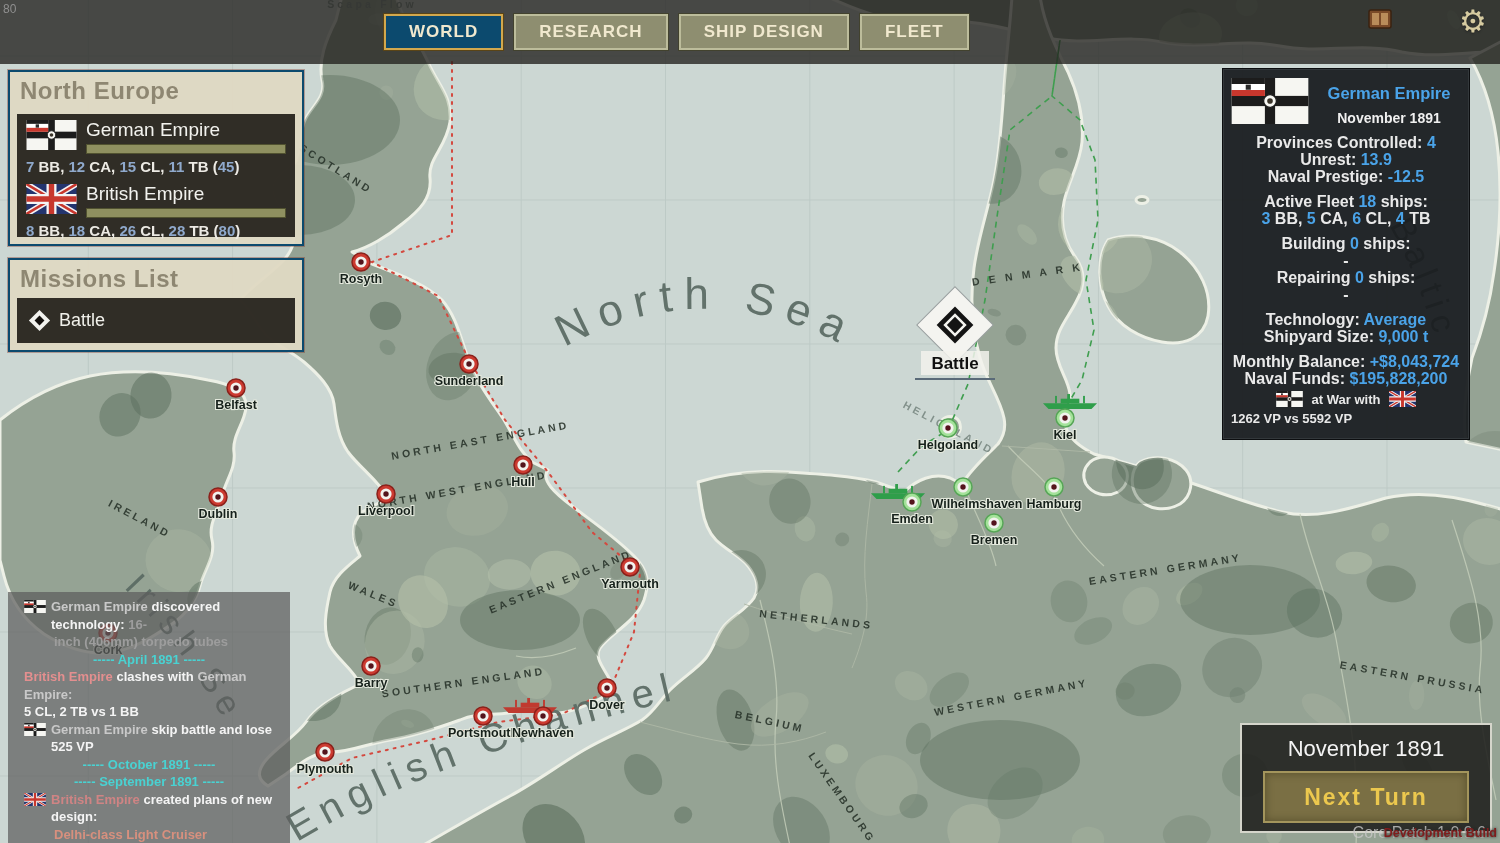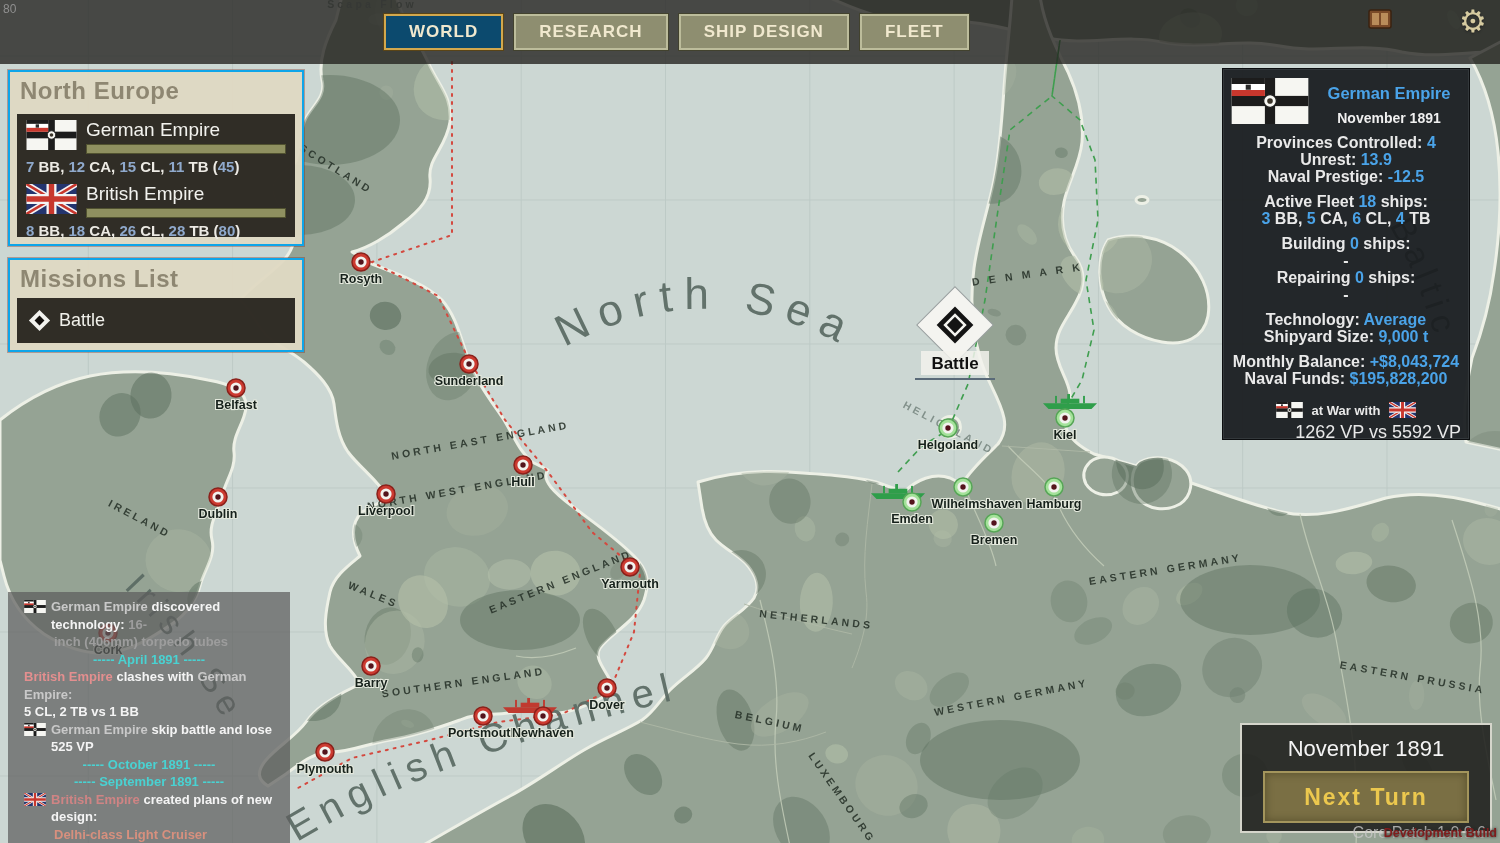--- a/index.html
+++ b/index.html
@@ -21,21 +21,21 @@
   #tabbar{position:absolute;left:383px;top:13px;display:flex;gap:9px}
   .tab{height:38px;padding:0 25px;font-family:"Liberation Sans",sans-serif;font-weight:bold;font-size:17px;
        letter-spacing:1px;color:#f0e8ce;background:#8e8e70;border:1px solid #42422e;
        box-shadow:inset 0 0 0 2px rgba(226,226,192,.55);cursor:pointer}
   .tab.active{background:#0c4a6e;border-color:#5a4416;box-shadow:inset 0 0 0 2px #d2a84e}
   #ledger-btn{position:absolute;left:1366px;top:6px;width:28px;height:26px;cursor:pointer}
   #gear-btn{position:absolute;left:1453px;top:0px;width:40px;height:44px;font-size:31px;color:#d6cba0;
             cursor:pointer;text-align:center;line-height:44px;text-shadow:0 1px 2px #222}
 
   
-  .tan-panel{position:absolute;background:rgba(223,217,195,.96);border:2px solid #0ea5e9;
+  .tan-panel{position:absolute;background:rgba(223,217,195,.96);border:2px solid #0c4a6e;
              box-shadow:0 0 0 1px rgba(120,40,30,.35)}
   .tan-panel h2{margin:5px 10px 0;font-size:24px;font-weight:bold;color:#8e8772;letter-spacing:.5px}
   .inner-dark{position:absolute;left:7px;right:7px;bottom:7px;background:rgba(37,34,28,.94);padding:6px 9px;box-sizing:border-box}
   #region-panel{left:8px;top:70px;width:292px;height:172px}
   #region-panel .inner-dark{top:42px}
   #missions-panel{left:8px;top:258px;width:292px;height:90px}
   #missions-panel .inner-dark{top:38px;display:flex;align-items:center;gap:12px}
 
   .emp-head{display:flex;gap:9px;align-items:flex-start}
   .emp-name{font-size:19px;color:#f2f2ee;line-height:20px}
@@ -51,23 +51,23 @@
   #country-panel{position:absolute;left:1222px;top:68px;width:248px;height:372px;box-sizing:border-box;
                  background:rgba(24,28,31,.94);border:1px solid #0c0e10;box-shadow:inset 0 0 0 1px #33383b;
                  padding:9px 8px;color:#e9e9e9}
   .cp-head{display:flex;gap:8px}
   .cp-head .titles{flex:1;text-align:center}
   .cp-title{color:#4aa3e8;font-weight:bold;font-size:16.5px;margin-top:6px}
   .cp-date{color:#f0f0f0;font-weight:bold;font-size:14px;margin-top:7px}
   .cp-line{text-align:center;font-size:16px;font-weight:bold;line-height:17px}
   .val{color:#4aa3e8}
   .cp-gap{height:8px}
-  .war-row{display:flex;justify-content:center;align-items:center;gap:9px;margin-top:15px}
+  .war-row{display:flex;justify-content:center;align-items:center;gap:9px;margin-top:4px}
   .war-text{font-size:13px;font-weight:bold;color:#e9e9e9}
-  .vp-line{text-align:right;font-size:18px;font-weight:normal;margin-top:4px}
+  .vp-line{text-align:left;font-size:13px;font-weight:bold;margin-top:4px}
 
   
   #log{position:absolute;left:8px;top:592px;width:282px;height:251px;box-sizing:border-box;
        background:rgba(93,93,93,.72);padding:6px 16px;font-size:13px;font-weight:bold;line-height:17.5px}
   .lg-row{display:flex;gap:5px;align-items:flex-start}
   .lg-row.center{justify-content:center}
   .lg-row.indent{padding-left:30px}
   .lg-flag{flex:0 0 auto;margin-top:2px}
   .lg-dim{color:#c9c9c9}
   .lg-white{color:#f4f4f4}

